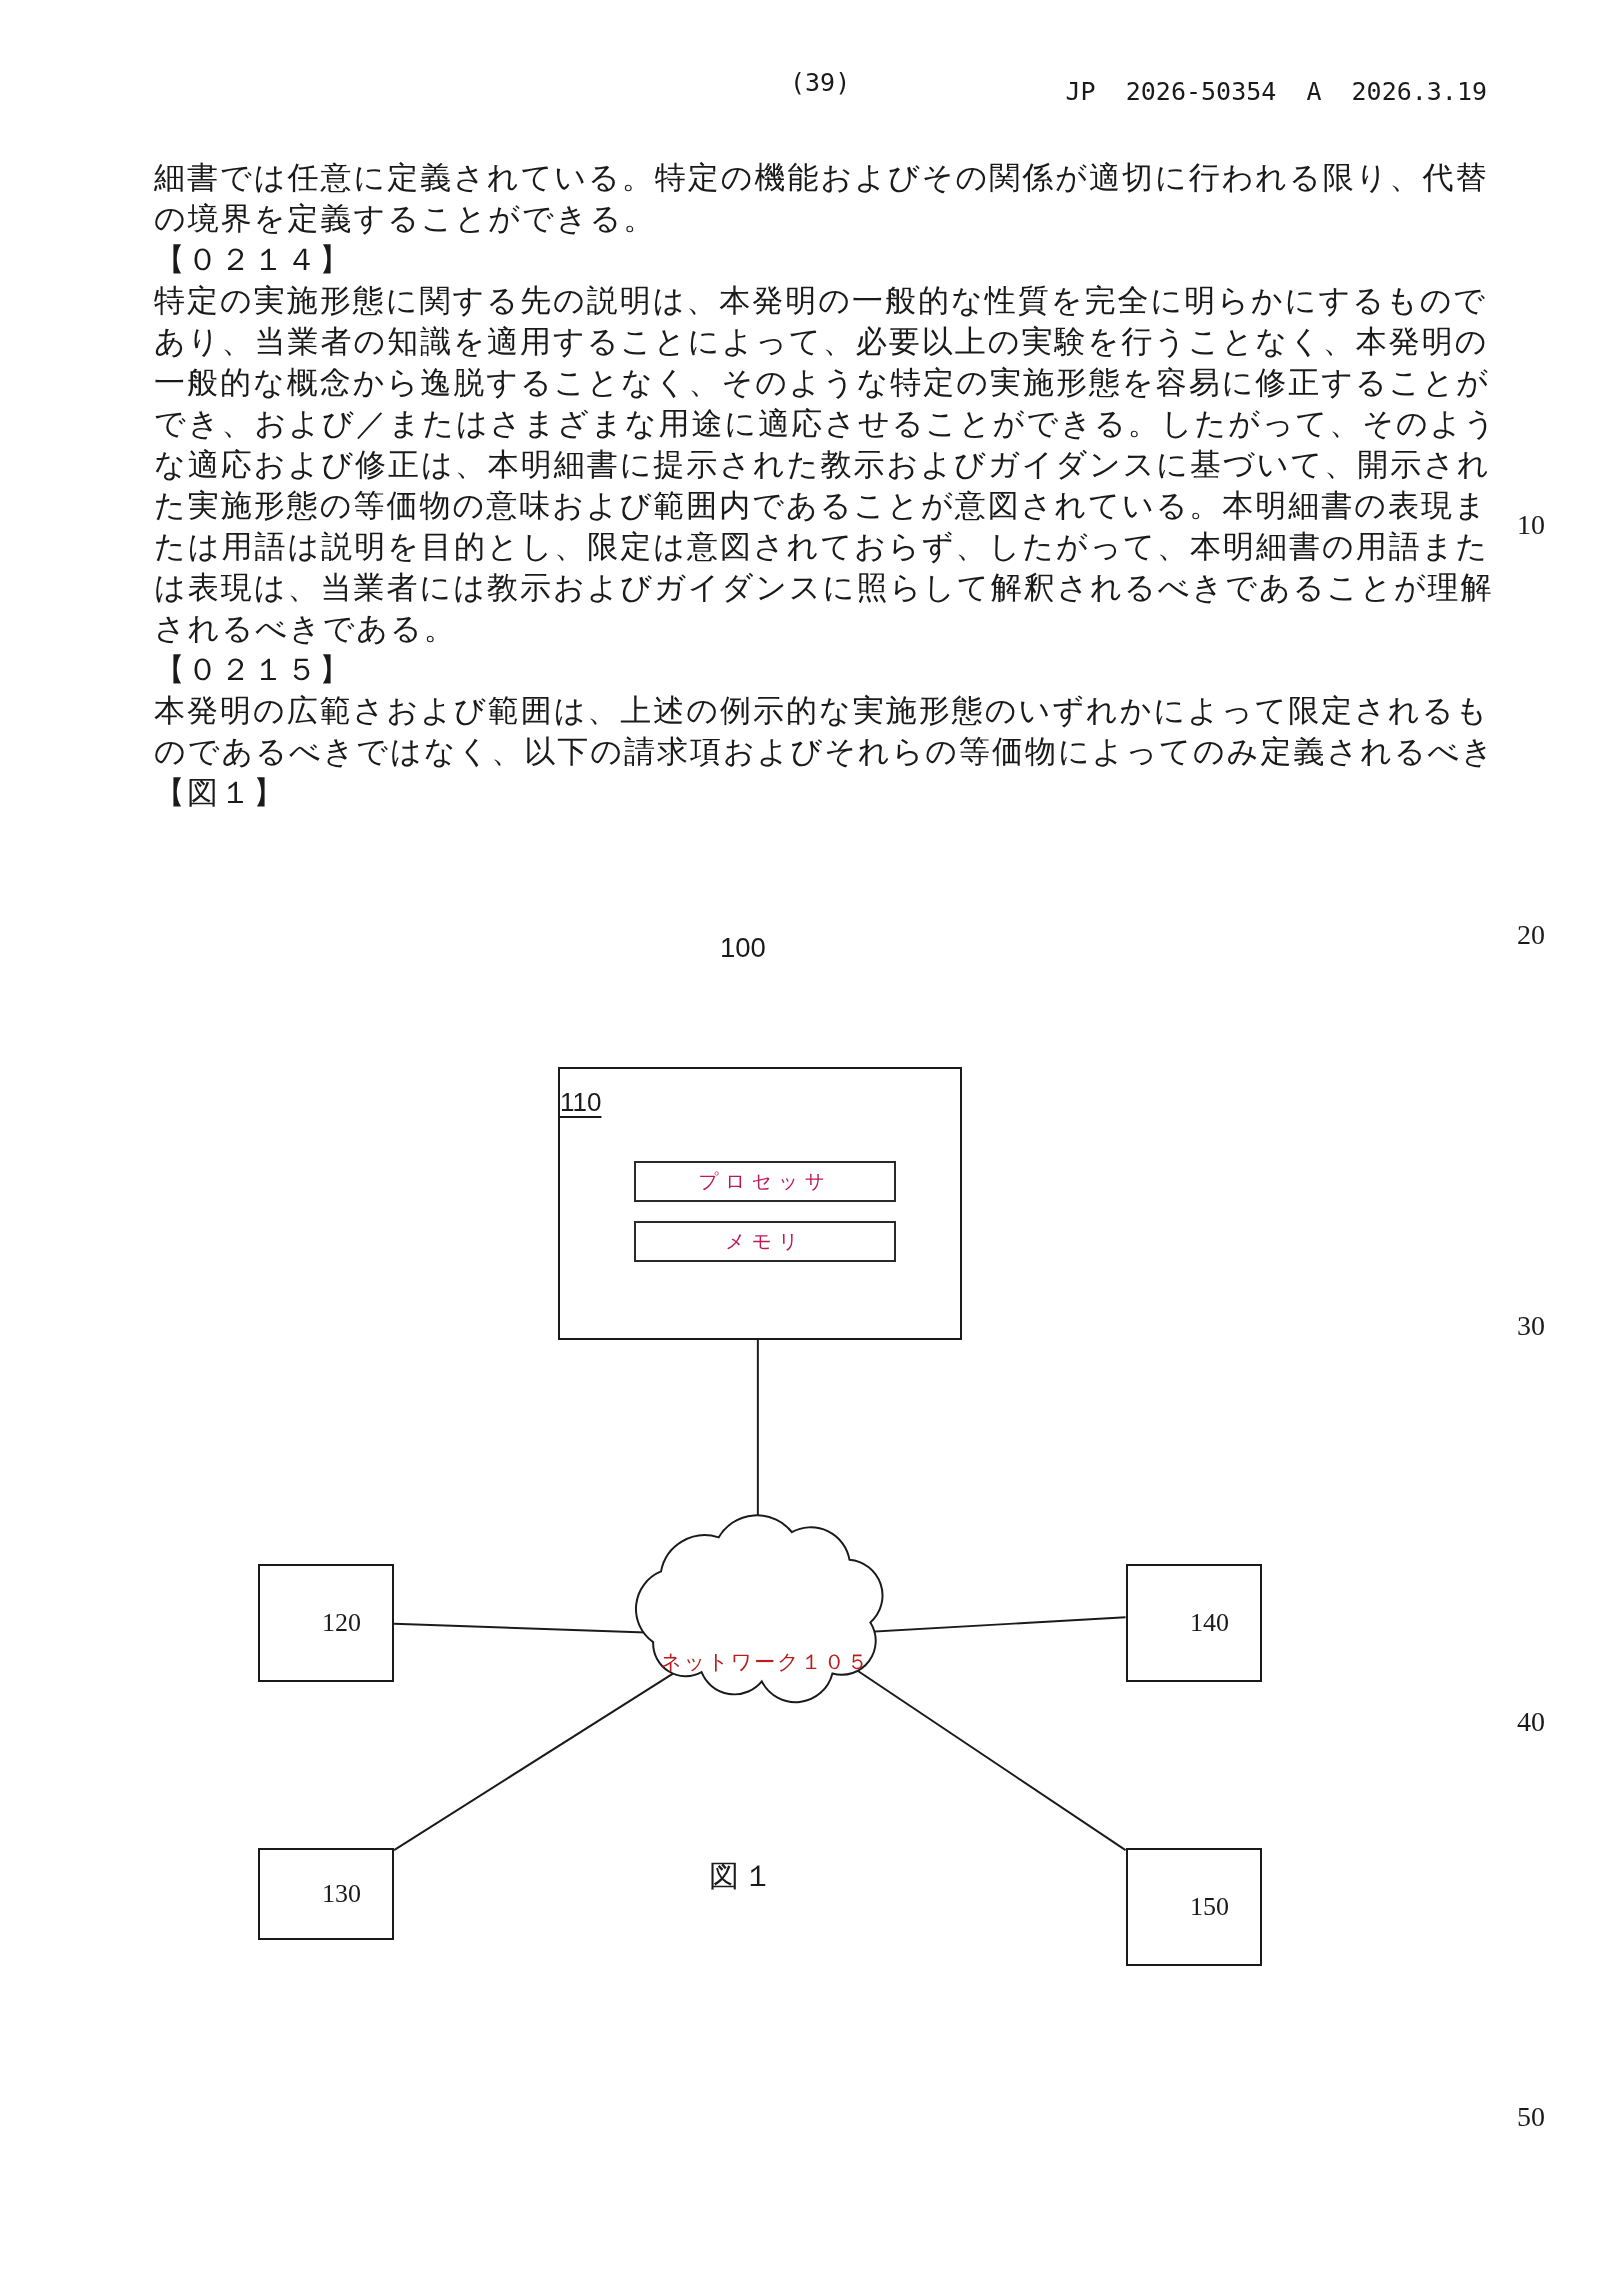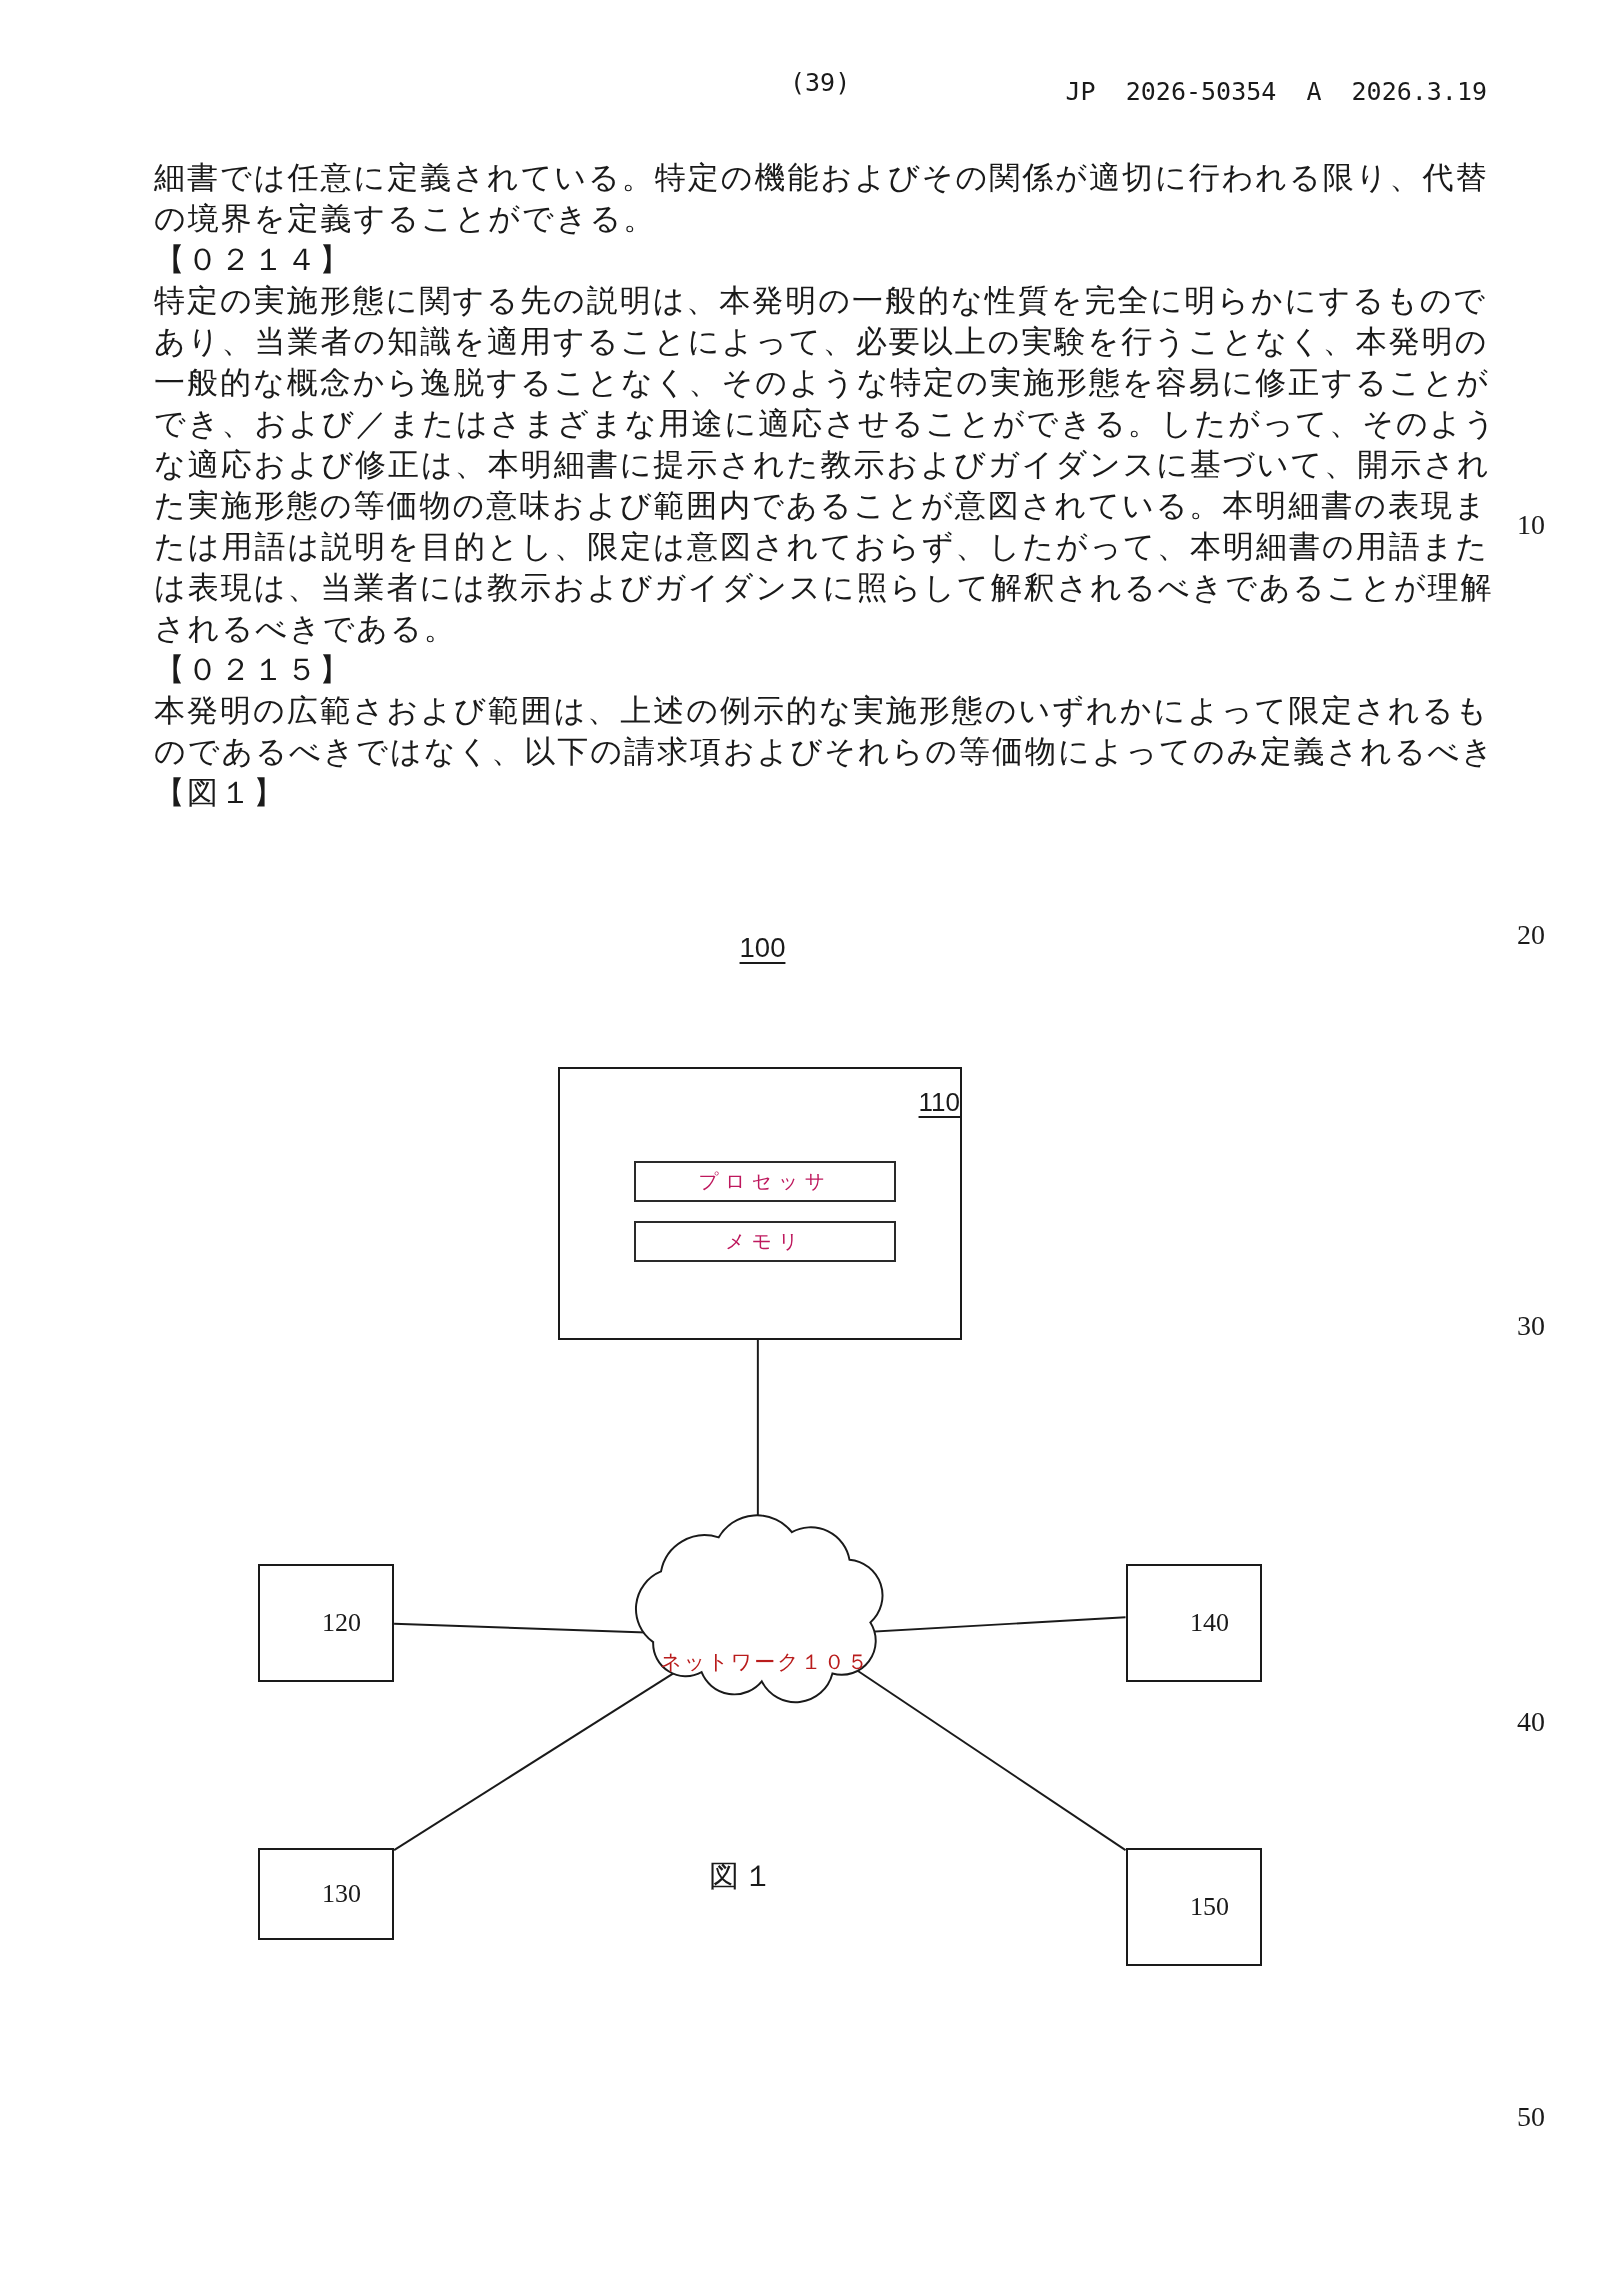--- a/index.html
+++ b/index.html
@@ -27,31 +27,31 @@
   }
   .body-line {
     font-size:31px; line-height:41px; letter-spacing:2px; white-space:pre;
   }
   .margin-num {
     position:absolute; left:1517px;
     font-size:28px; font-family:"Liberation Serif",serif;
   }
   .fig-label-100 {
     position:absolute; left:720px; top:932px; width:85px;
-    text-align:center; font-size:27.5px; text-decoration:underline;
+    text-align:left; font-size:27.5px; 
     text-underline-offset:5.2px;
     font-family:"Liberation Sans",sans-serif;
   }
   .device-box {
     position:absolute; left:558px; top:1067px; width:404px; height:273px;
     border:2px solid #1a1a1a; background:#fff;
   }
   .device-label {
     position:absolute; left:0; right:0; top:18.3px;
-    text-align:right; font-size:26px; text-decoration:underline;
+    text-align:left; font-size:26px; text-decoration:underline;
     text-underline-offset:5.2px;
     font-family:"Liberation Sans",sans-serif;
   }
   .inner-box {
     position:absolute; left:74px; width:262px; height:41px;
     border:2px solid #2a2a2a; background:#fff;
     display:flex; align-items:center; justify-content:center;
     font-size:19.6px; letter-spacing:6.5px; color:#be185d;
   }
   .inner-box.processor { top:92px; }

